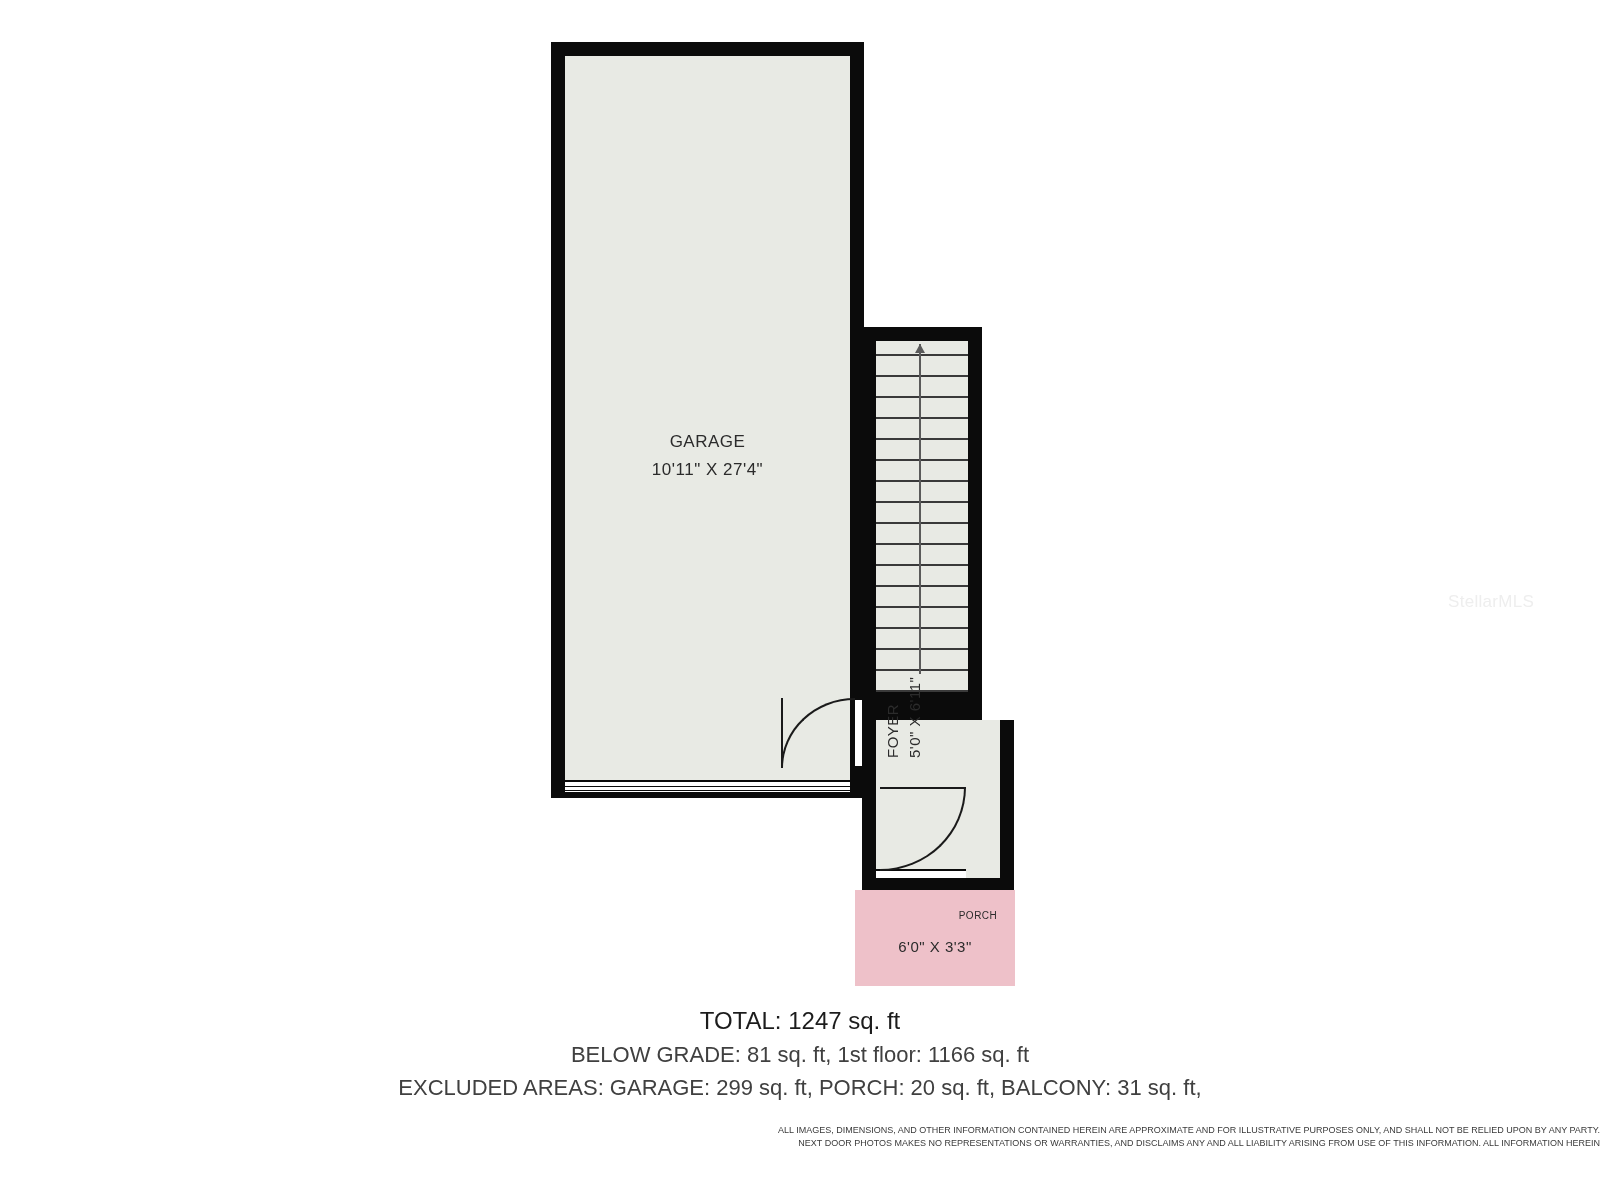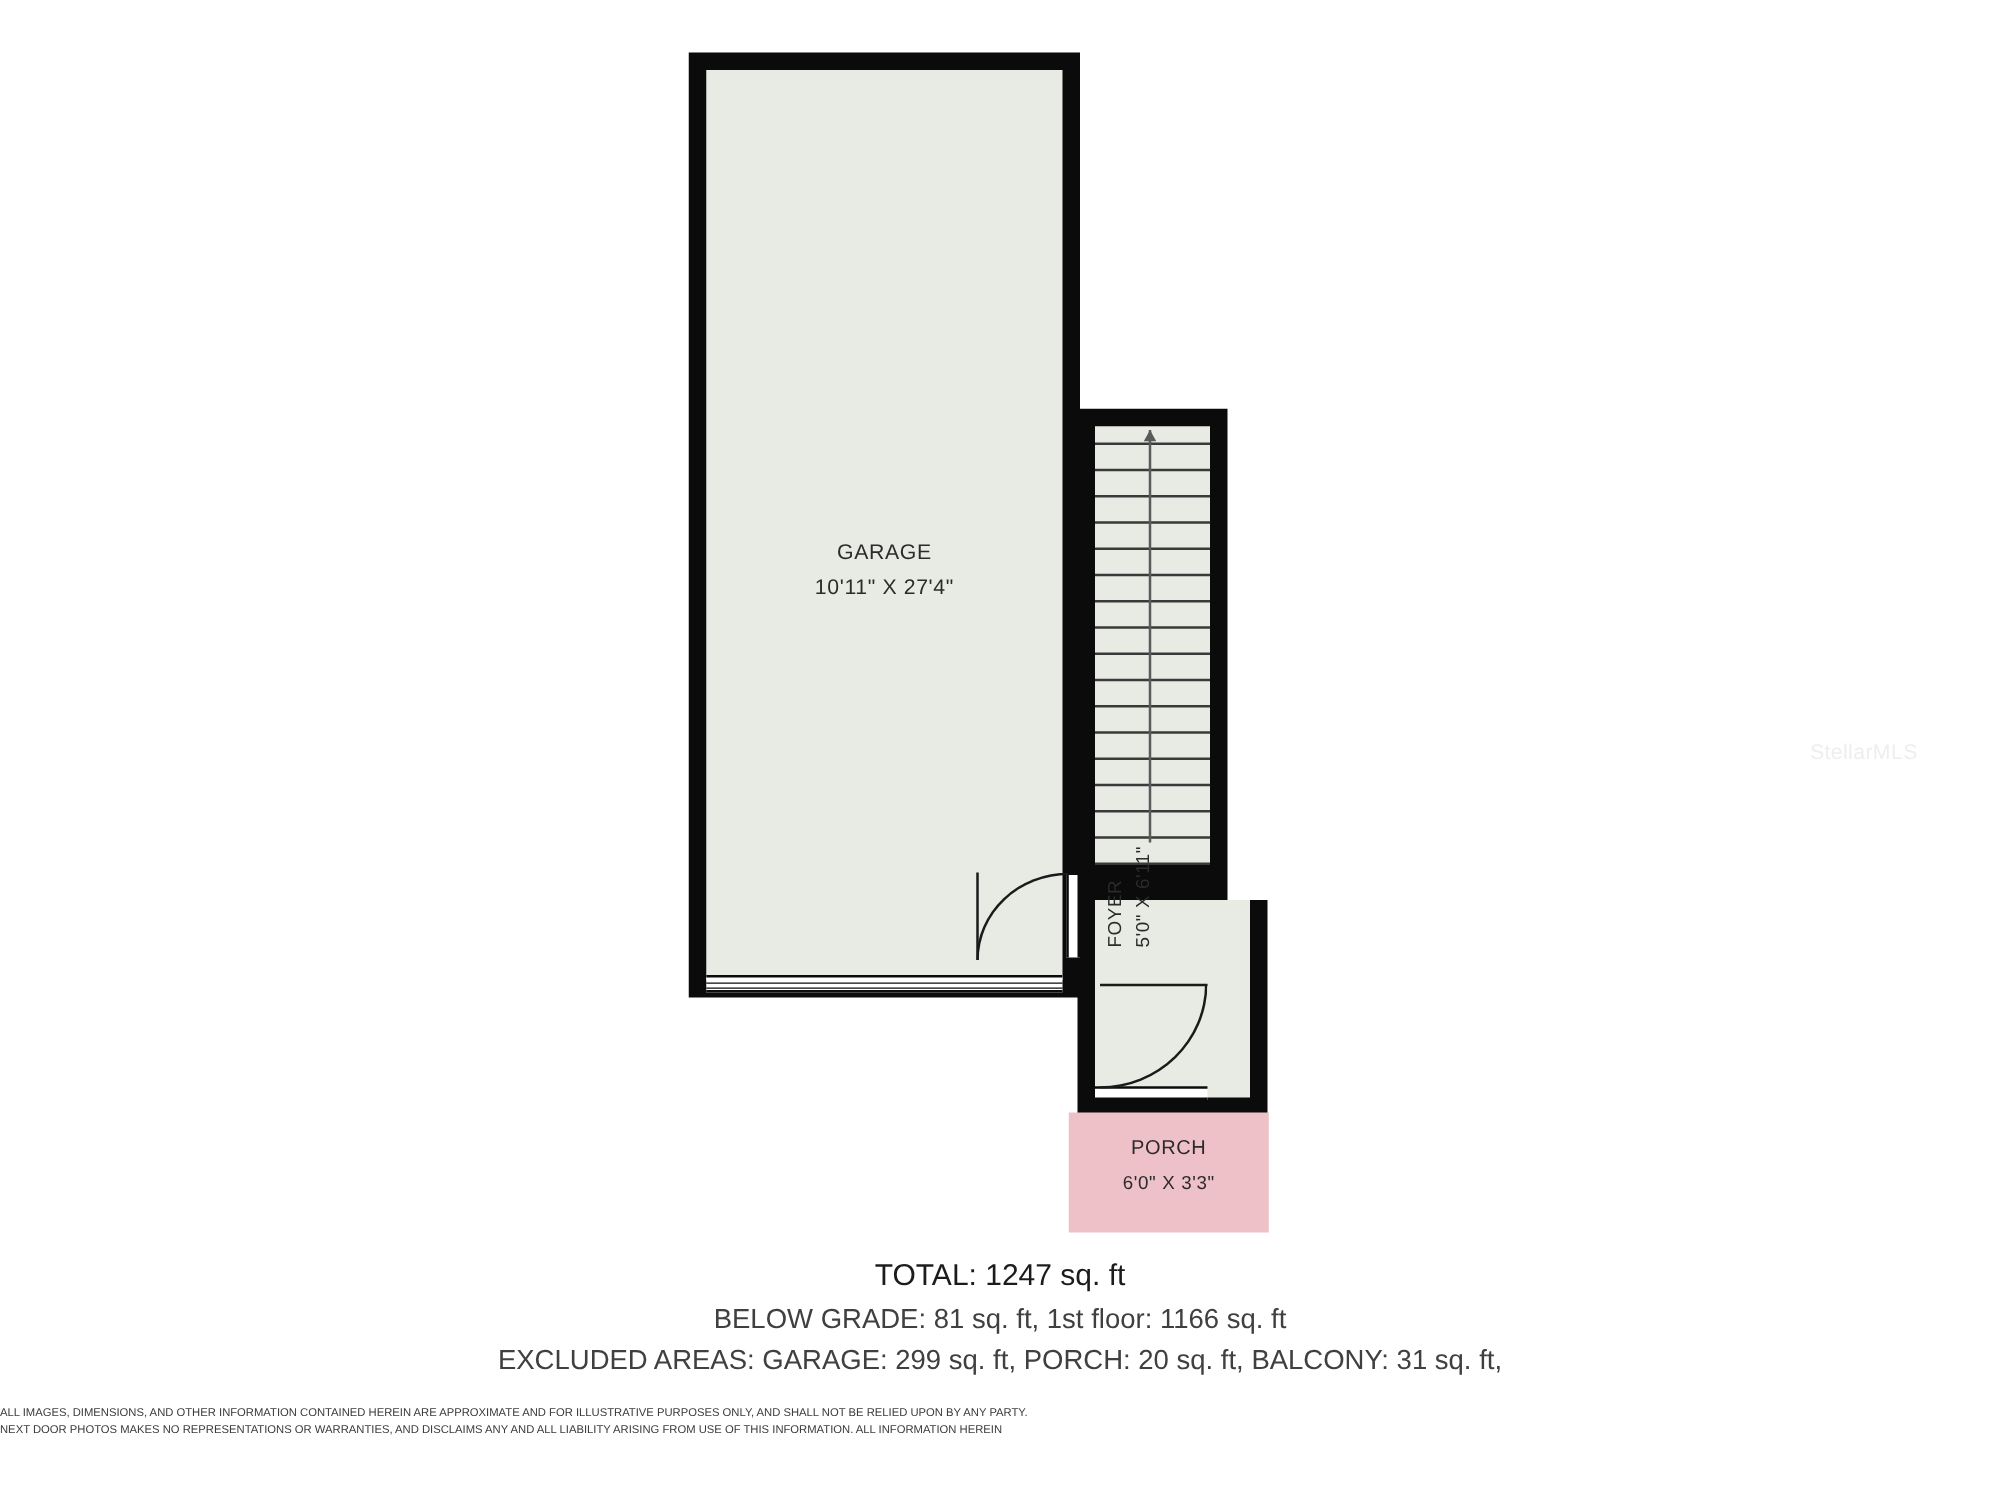--- a/index.html
+++ b/index.html
@@ -256,23 +256,24 @@
     width: 160px;
     height: 96px;
     background: #eec1c9;
   }
   .porch-label {
     position: absolute;
     left: 855px;
     top: 896px;
     width: 160px;
     text-align: center;
-    font-size: 16px;
-    letter-spacing: 0.5px;
-    color: #2b2b2b;
+    font-size: 10px;
+    letter-spacing: 0.5px;
+    color: #2b2b2b;
+    padding-left: 43px;
   }
   .porch-dim {
     position: absolute;
     left: 855px;
     top: 924px;
     width: 160px;
     text-align: center;
     font-size: 15px;
     letter-spacing: 0.5px;
     color: #2b2b2b;
@@ -306,21 +307,21 @@
   .summary .line {
     font-size: 22px;
     line-height: 33px;
     color: #404040;
   }
   .disclaimer {
     position: absolute;
     left: 0;
     top: 1124px;
     width: 1600px;
-    text-align: left;
+    text-align: right;
     font-size: 9px;
     line-height: 13px;
     color: #3a3a3a;
   }
 </style>
 </head>
 <body>
 
 <div id="plan">
 

